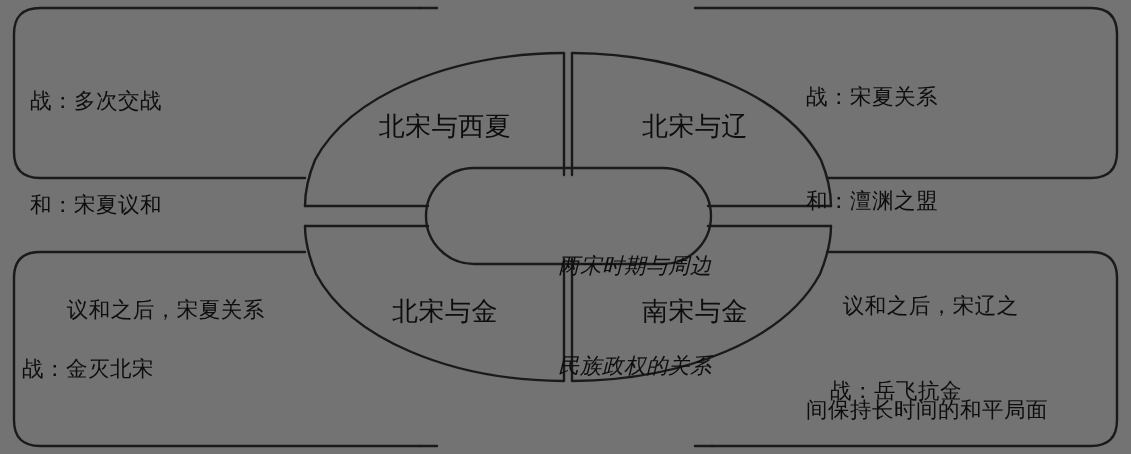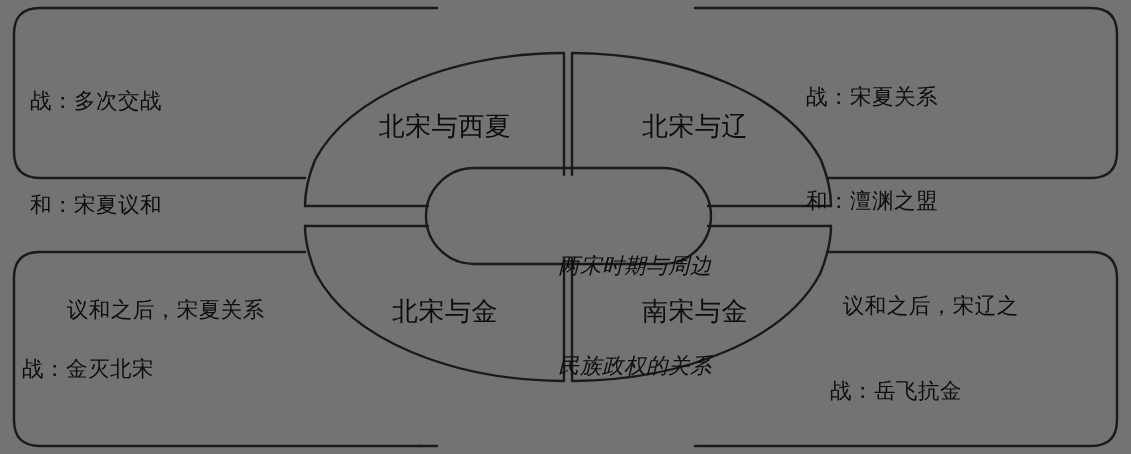--- a/index.html
+++ b/index.html
@@ -111,20 +111,21 @@
   <div class="txt boxtext" id="tl-text">
     <div>战：多次交战</div>
     <div>和：宋夏议和</div>
     <div>     议和之后，宋夏关系</div>
   </div>
 
   <div class="txt boxtext" id="tr-text">
     <div>战：宋夏关系</div>
     <div>和：澶渊之盟</div>
     <div>     议和之后，宋辽之</div>
+    <div>间保持长时间的和平局面</div>
   </div>
 
   <div class="txt boxtext" id="bl-text">
     <div>战：金灭北宋</div>
     
     
   </div>
 
   <div class="txt boxtext" id="br-text">
     <div>战：岳飞抗金</div>

